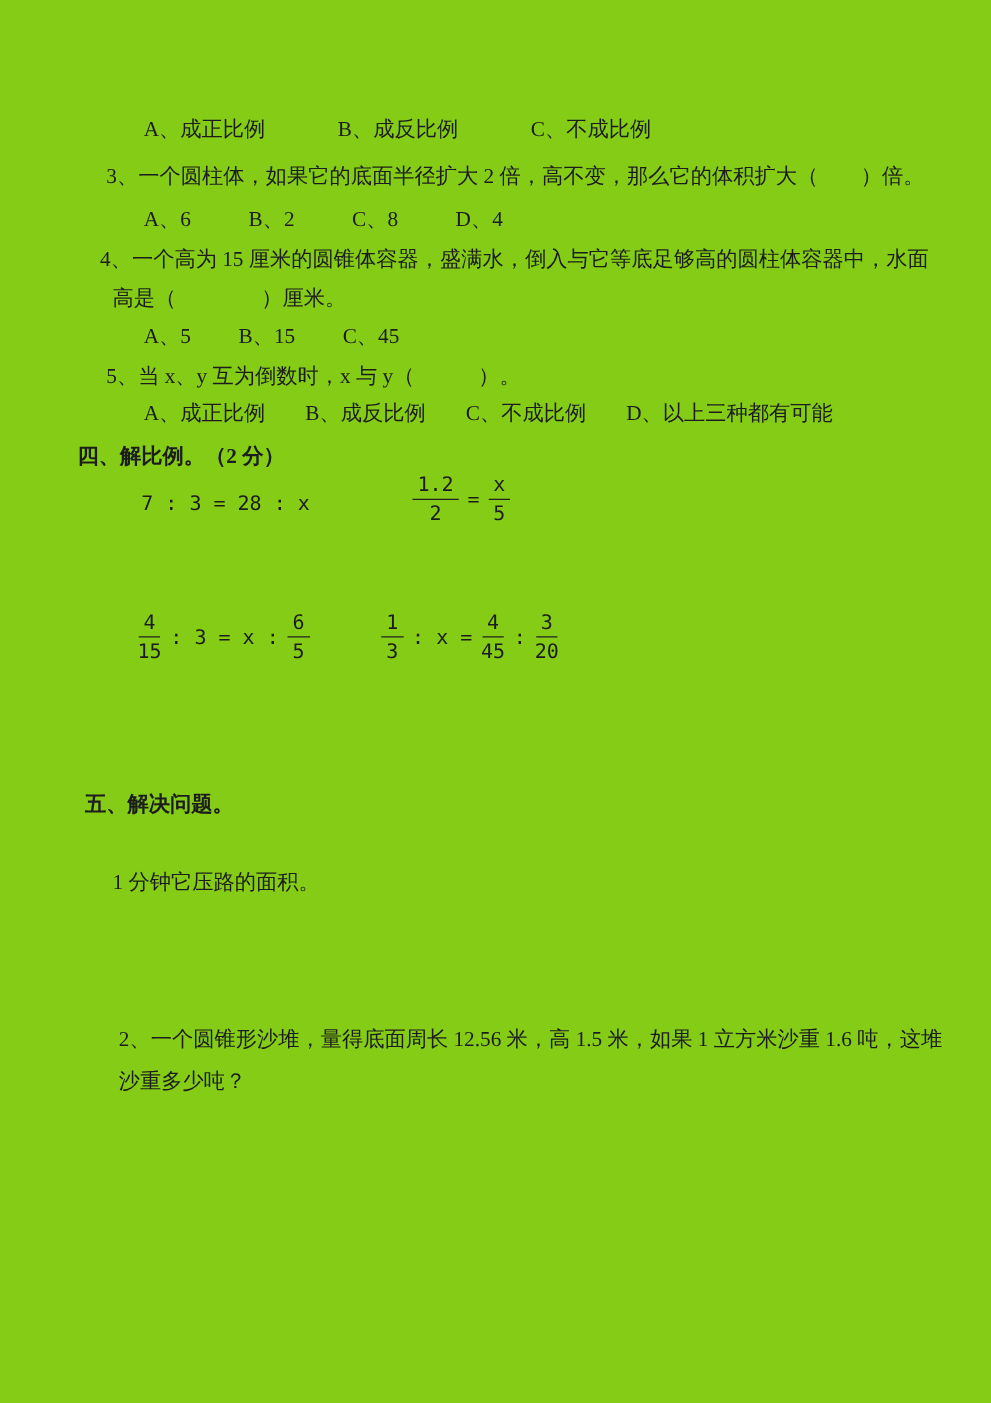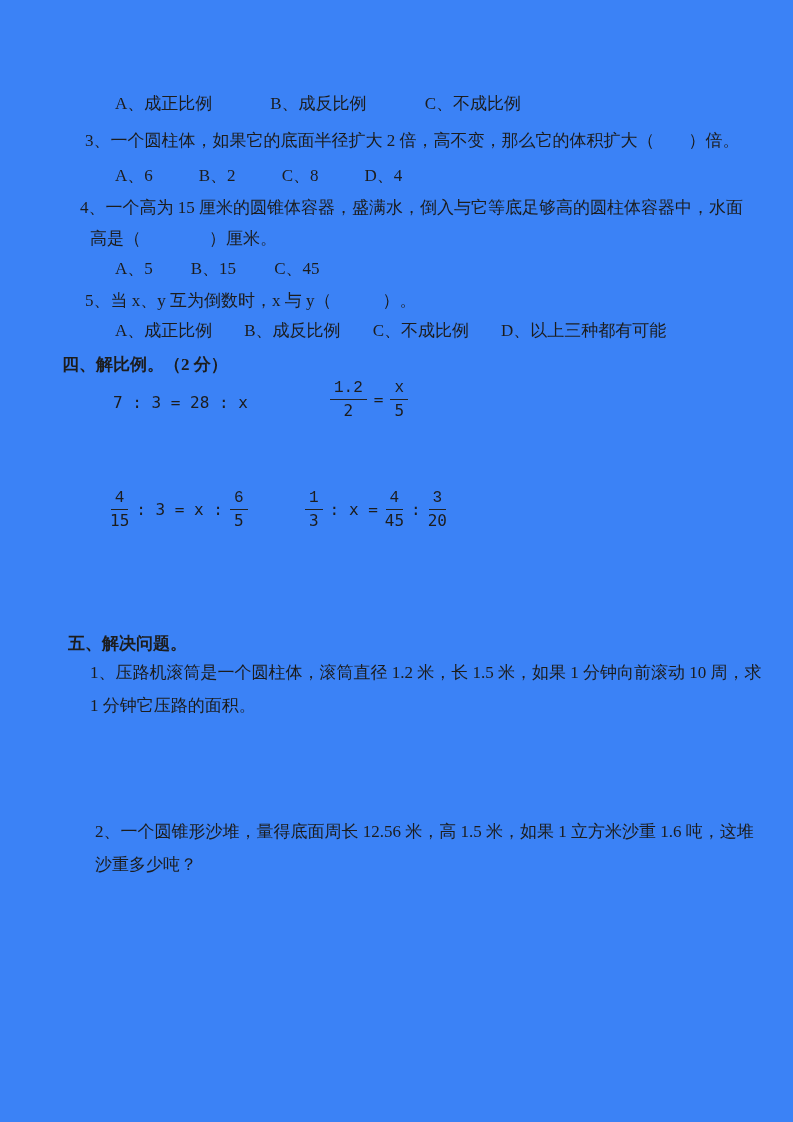--- a/index.html
+++ b/index.html
@@ -1,34 +1,34 @@
 <!DOCTYPE html>
 <html><head>
 <meta charset="utf-8">
 <style>
   * { margin:0; padding:0; box-sizing:border-box; }
   html, body { background:#ffffff; }
   body { width:793px; height:1122px; overflow:hidden; }
   .page {
-    position:relative; width:793px; height:1122px; background:#3b82f6;
+    position:relative; width:793px; height:1122px; background:#84cc16;
     font-family:"Liberation Serif","DejaVu Serif",serif;
     color:#1c1c1c; font-size:17px;
   }
   .line { position:absolute; white-space:pre; line-height:22px; }
   .opts { position:absolute; display:flex; line-height:22px; }
   .opts span { white-space:pre; }
   .heading { font-weight:bold; }
   .eq {
     position:absolute; display:flex; align-items:center;
     font-family:"DejaVu Sans Mono","Liberation Mono",monospace;
     font-size:16px; color:#1c1c1c;
   }
   .eq .eqtext { white-space:pre; padding:0 5px; }
   .frac { display:inline-flex; flex-direction:column; align-items:center; line-height:1.15; margin:0 2px; }
-  .frac .num { border-bottom:1.4px solid #222; padding:0 4px 2px; text-align:right;font-family:Liberation Mono, monospace; }
+  .frac .num { border-bottom:1.4px solid #222; padding:0 4px 2px; text-align:right; }
   .frac .den { padding-top:2px; text-align:center; }
 </style>
 </head>
 <body>
 
 <div class="page">
 
   <div class="opts" style="top:93px; left:115px; gap:58px;">
     <span>A、成正比例</span>
     <span>B、成反比例</span>
@@ -97,18 +97,17 @@
         <span class="den">45</span>
       </span>
       <span class="eqtext">:</span>
       <span class="frac">
         <span class="num">3</span>
         <span class="den">20</span>
       </span>
     </div>
 
   <div class="line heading" style="top:633px; left:68px;">五、解决问题。</div>
-  <div class="line" style="top:662px; left:90px;">1、压路机滚筒是一个圆柱体，滚筒直径 1.2 米，长 1.5 米，如果 1 分钟向前滚动 10 周，求</div>
   <div class="line" style="top:695px; left:90px;font-family:Liberation Serif, serif;">1 分钟它压路的面积。</div>
   <div class="line" style="top:821px; left:95px;">2、一个圆锥形沙堆，量得底面周长 12.56 米，高 1.5 米，如果 1 立方米沙重 1.6 吨，这堆</div>
   <div class="line" style="top:854px; left:95px;">沙重多少吨？</div>
 
 </div>
 
 </body></html>

